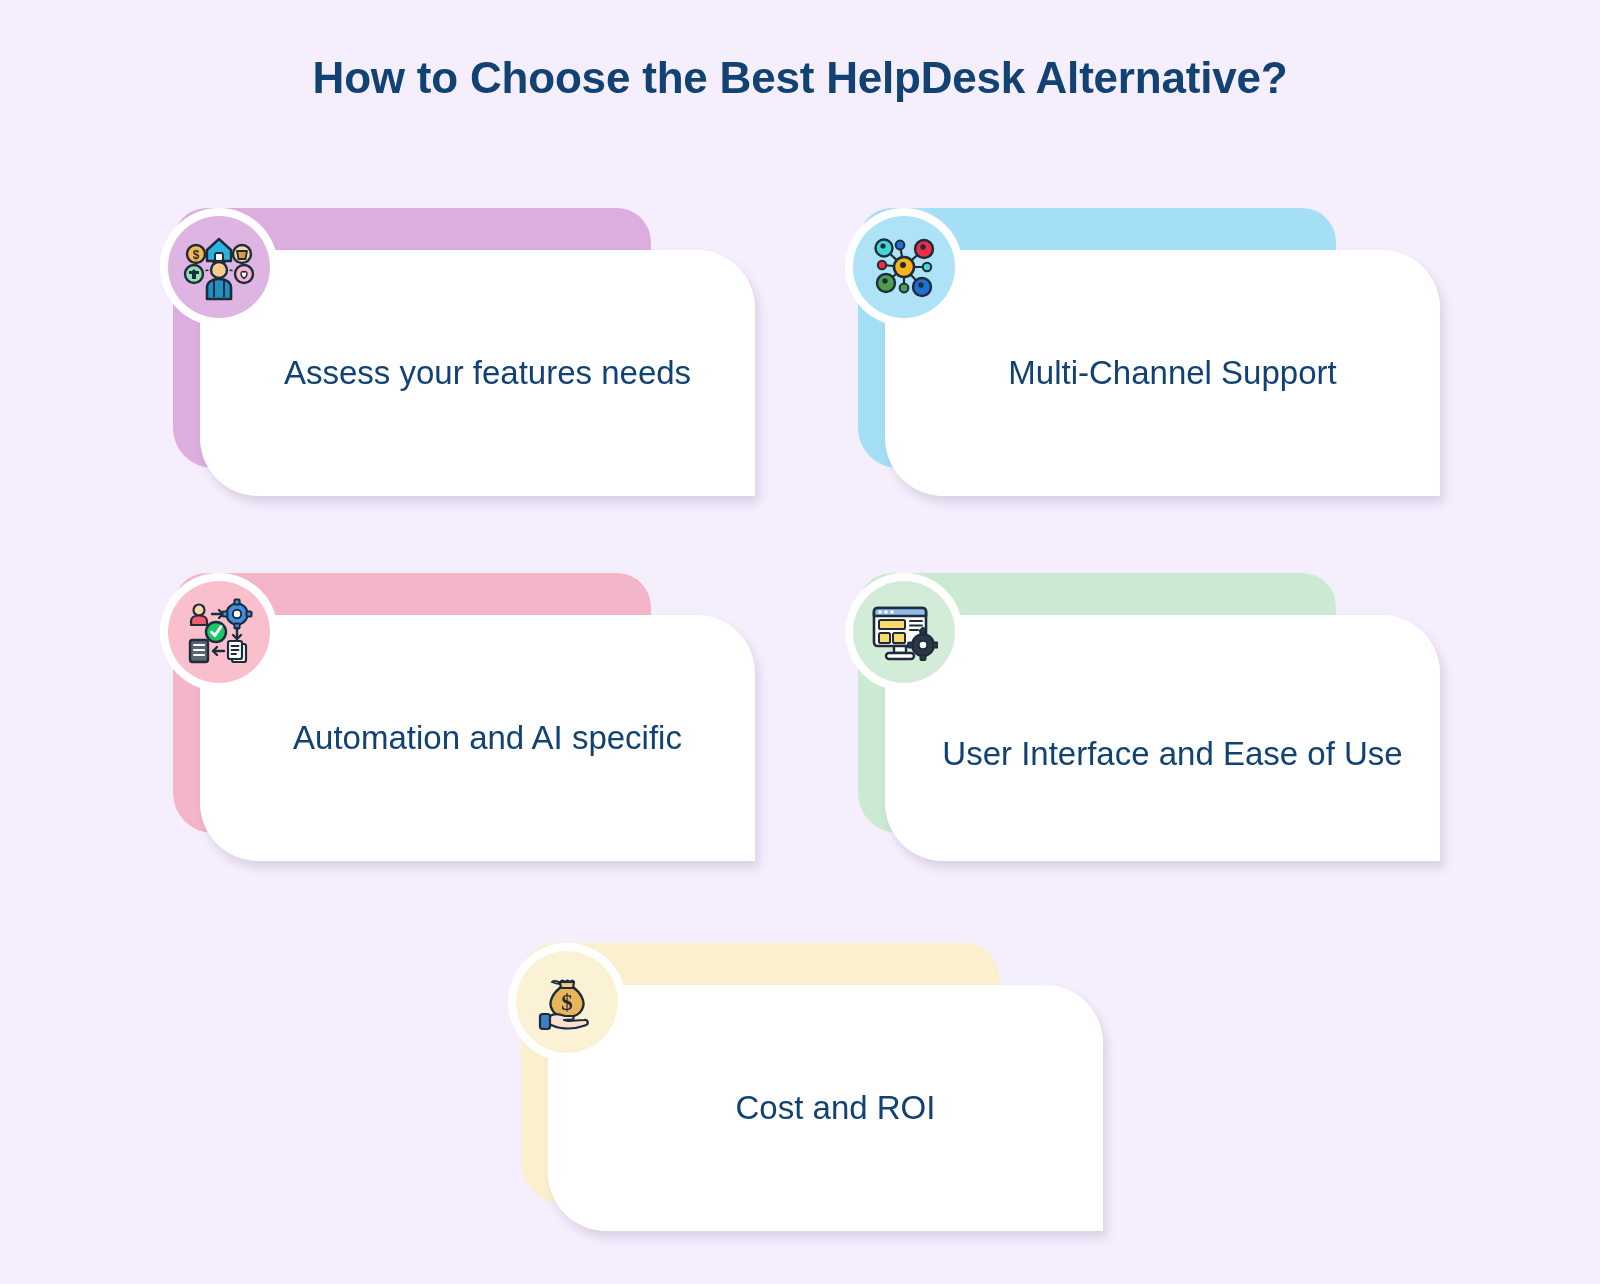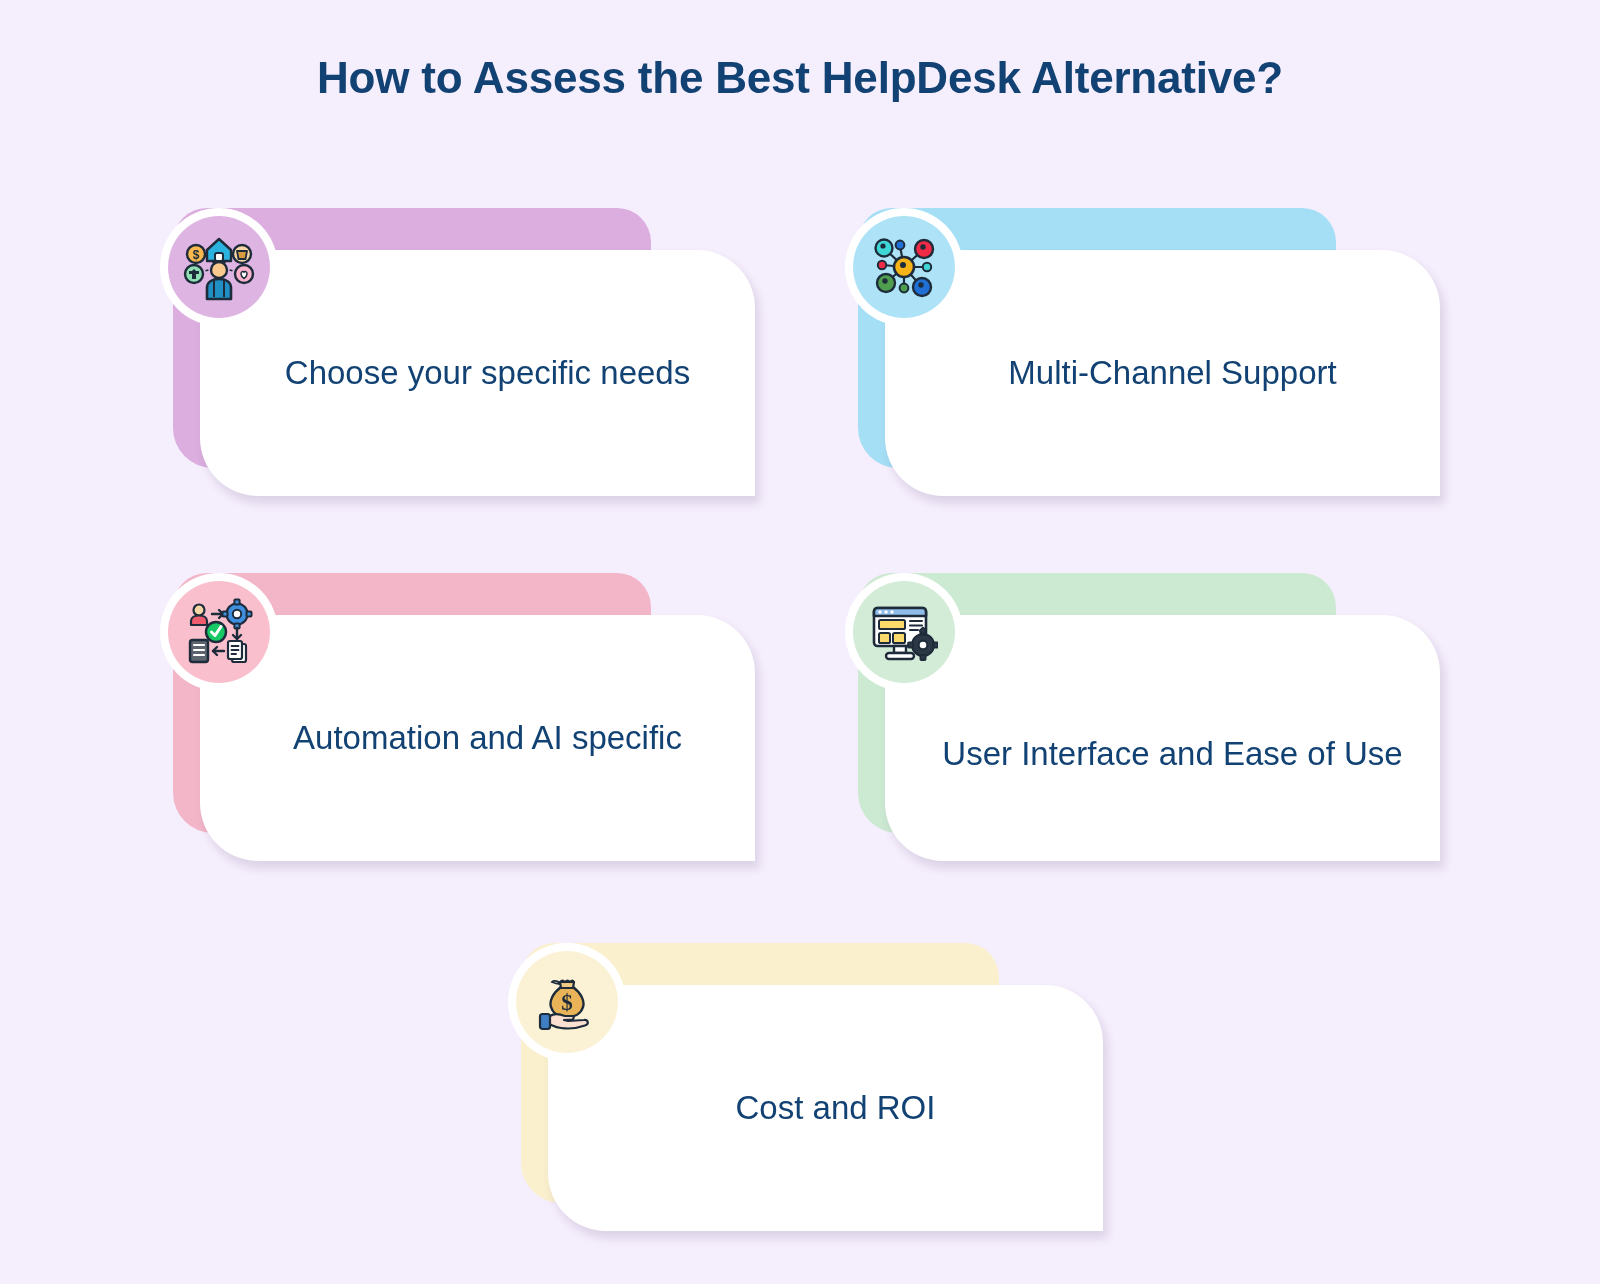--- a/index.html
+++ b/index.html
@@ -101,26 +101,26 @@
   
   #card-0 { left: 160px; top: 208px; }
   #card-1 { left: 845px; top: 208px; text-decoration: underline; }
   #card-2 { left: 160px; top: 573px; }
   #card-3 { left: 845px; top: 573px; }
   #card-4 { left: 508px; top: 943px; }
 </style>
 </head>
 <body style="background: rgb(245, 238, 252);">
 
-<h1 id="page-title">How to Assess the Best HelpDesk Alternative?</h1>
+<h1 id="page-title">How to Choose the Best HelpDesk Alternative?</h1>
 
 <div class="card" id="card-0">
   <div class="card-backing" style="background:#dbaedf"></div>
   <div class="card-face">
-    <div class="card-label" style="color: rgb(18, 66, 115);">Choose your specific needs</div>
+    <div class="card-label" style="color: rgb(18, 66, 115);">Assess your features needs</div>
   </div>
   <div class="icon-badge">
     <div class="icon-disc" style="background:#deb5e2">
       <svg width="72" height="72" viewBox="0 0 72 72">
 
         <g stroke="#1d2b3a" stroke-width="1.6" stroke-dasharray="3 2.5">
           <line x1="36" y1="36" x2="36" y2="22"></line>
           <line x1="36" y1="36" x2="19" y2="22"></line>
           <line x1="36" y1="36" x2="53" y2="22"></line>
           <line x1="36" y1="36" x2="18" y2="41"></line>

